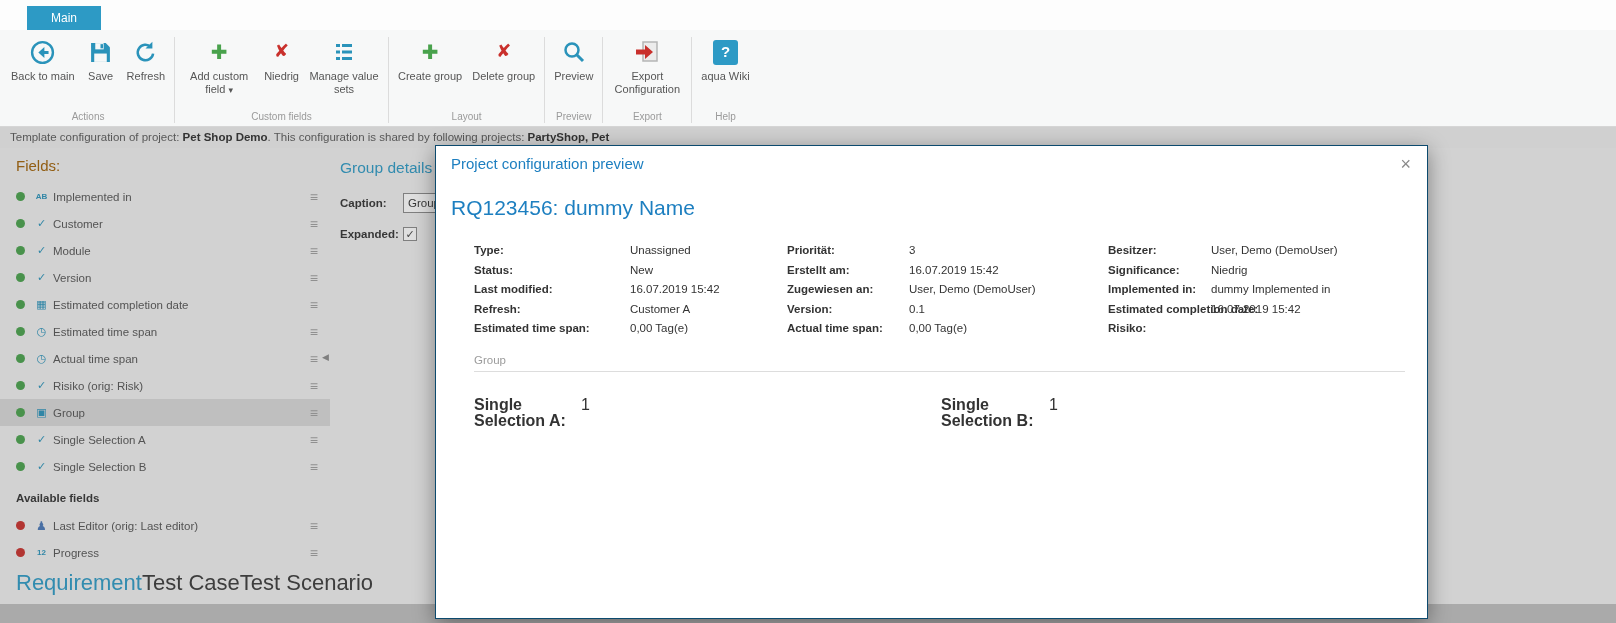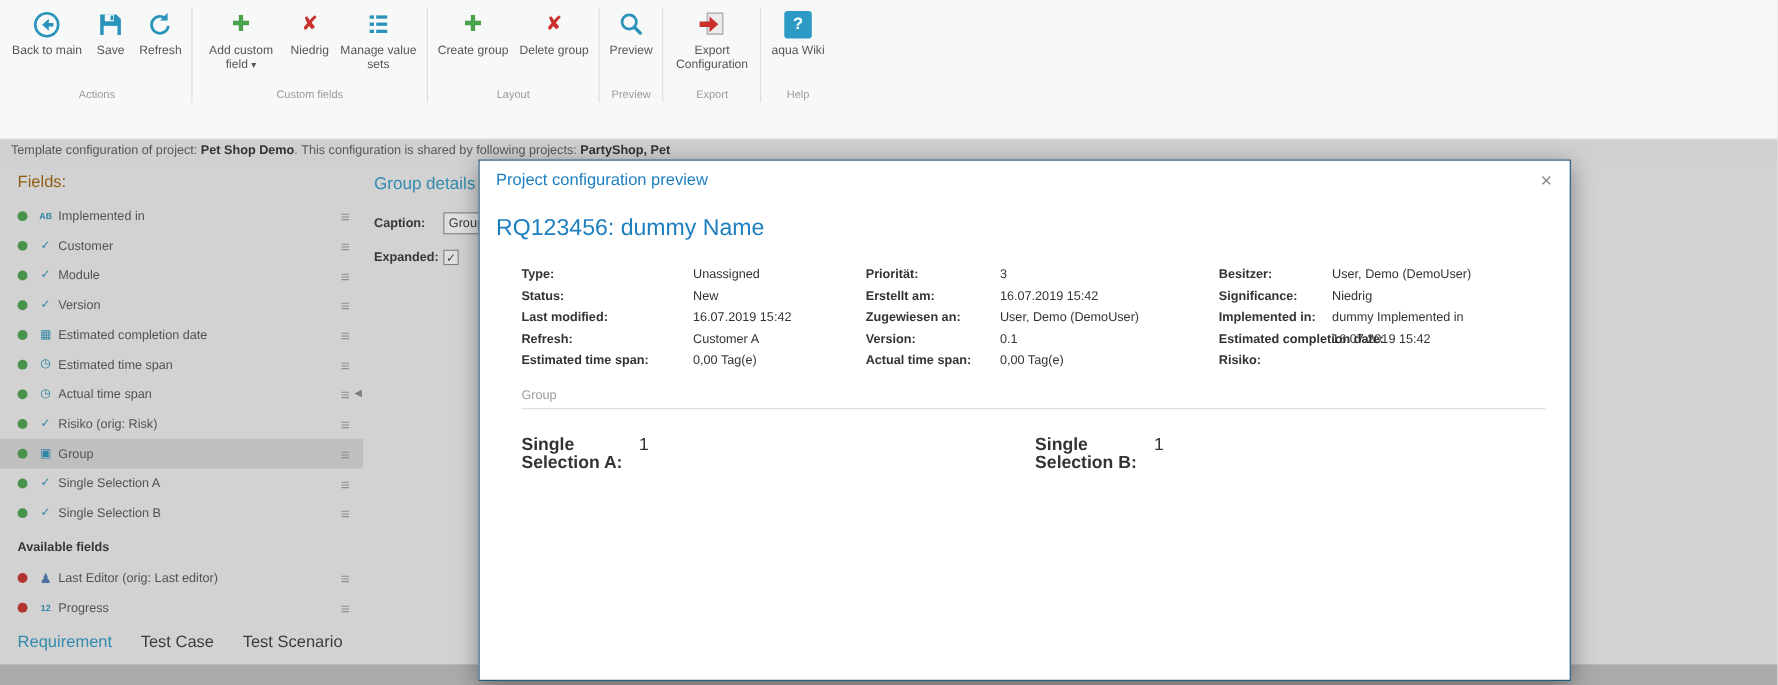--- a/index.html
+++ b/index.html
@@ -42,21 +42,21 @@
   .avail-header{font-weight:bold;color:#333;font-size:11.5px;padding:12px 0 8px 16px}
   .collapse-arrow{position:absolute;left:322px;top:225px;color:#8a8a8a;font-size:9px;cursor:pointer}
 
   .group-details{position:absolute;left:340px;top:32px;width:210px}
   .gd-title{color:#2d9ac5;font-size:15.5px;margin-bottom:16px;white-space:nowrap}
   .gd-row{display:flex;align-items:center;margin-bottom:14px;font-size:11.5px}
   .gd-label{font-weight:bold;width:63px;color:#333}
   .gd-input{width:95px;height:20px;border:1px solid #8a8a8a;background:#fff;font-size:11.5px;padding:0 4px;font-family:inherit;color:#333}
   .gd-check{width:14px;height:14px;border:1px solid #8a8a8a;background:#fff;display:flex;align-items:center;justify-content:center;font-size:11px;color:#444;cursor:pointer}
 
-  .bottom-tabs{position:absolute;left:0;bottom:19px;height:42px;display:flex;align-items:center;gap:26px;padding-left:16px;font-size:15px}
+  .bottom-tabs{position:absolute;left:0;bottom:19px;height:42px;display:flex;align-items:center;padding-left:16px;font-size:22px}
   .btab{color:#3a3a3a;cursor:pointer;white-space:nowrap}
   .btab.active{color:#2d9ac5}
   .bottom-strip{position:absolute;left:0;right:0;bottom:0;height:19px;background:#bfbfbf}
 
   
   .dim{position:absolute;top:127px;left:0;right:0;bottom:0;background:rgba(80,80,80,0.18);z-index:30;pointer-events:none}
 
   
   .modal{position:absolute;left:435px;top:145px;width:993px;height:474px;background:#fff;z-index:40;box-shadow:0 5px 20px rgba(0,0,0,0.4);border:1px solid #0c4a6e}
   .modal-header{display:flex;justify-content:space-between;align-items:flex-start;padding:9px 14px 0 15px}
@@ -74,20 +74,23 @@
   .group-sec-rule{border:none;border-top:1px solid #ddd;margin:0 22px 0 38px}
   .sel-row{display:flex;margin:25px 20px 0 38px;font-size:16px;line-height:16px}
   .sel-pair{display:flex}
   .sel-pair.first{width:467px}
   .sel-label{font-weight:bold;color:#333;width:107px}
 </style>
 </head>
 <body>
 
 <div class="ribbon">
+  <div class="tab-strip">
+    <div class="ribbon-tab">Main</div>
+  </div>
   <div class="ribbon-body">
 
     <div class="rgroup">
       <div class="rg-buttons">
         <button class="rbtn">
           <span class="icon-box">
             <svg width="25" height="25" viewBox="0 0 24 24">
                 <circle cx="12" cy="12" r="10" fill="none" stroke="#2a93ba" stroke-width="2.3"></circle>
                 <path d="M13.8 6.8 8 12 l5.8 5.2 v-3.7 h4 v-3 h-4z" fill="#2a93ba"></path>
               </svg>

